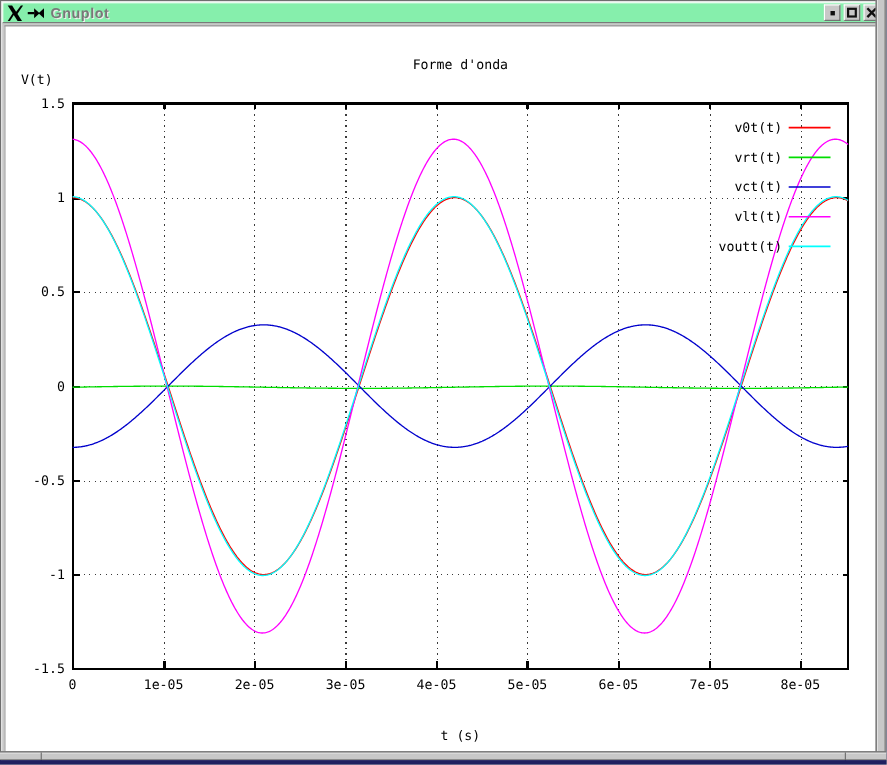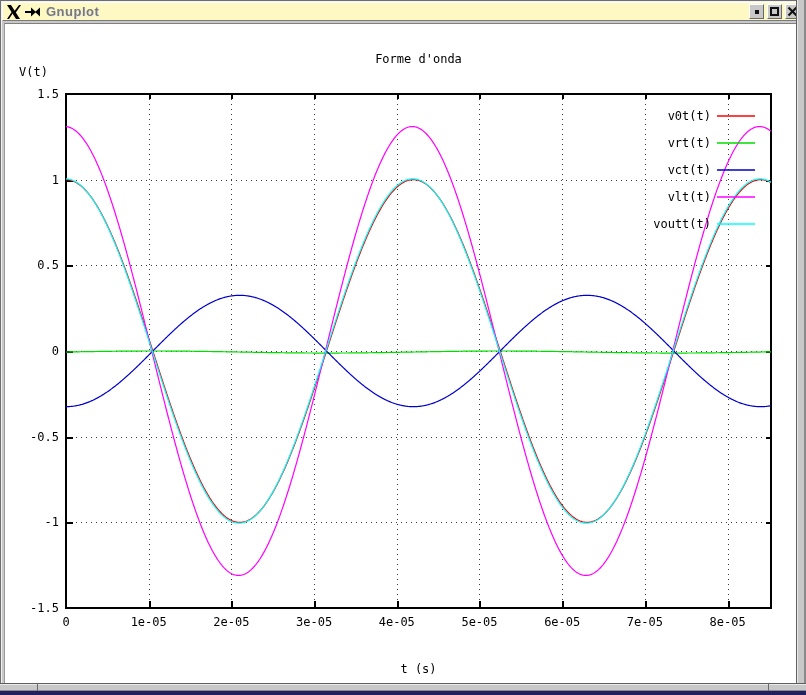--- a/index.html
+++ b/index.html
@@ -10,21 +10,21 @@
     font-family:"Liberation Sans",sans-serif;
     overflow:hidden;
   }
   .window::before{ 
     content:"";position:absolute;inset:0;pointer-events:none;
     border:1px solid #6e6e6e;
     box-shadow:inset 1px 1px 0 #f2f2f2;
   }
   .titlebar{
     position:absolute;left:2px;top:2px;width:802px;height:19px;
-    background:#fef9c3;
+    background:#86efac;
     border-top:1px solid #ffffff;border-left:1px solid #ffffff;
     border-right:1px solid #7a7a7a;border-bottom:1px solid #7a7a7a;
     display:flex;align-items:center;
   }
   .tb-icon{flex:0 0 auto;display:block;margin-left:2px;}
   .tb-title{
     margin-left:4px;
     font-size:13px;font-weight:bold;color:#787878;
     text-shadow:1px 1px 0 #eeeeee;
     letter-spacing:0.5px;

